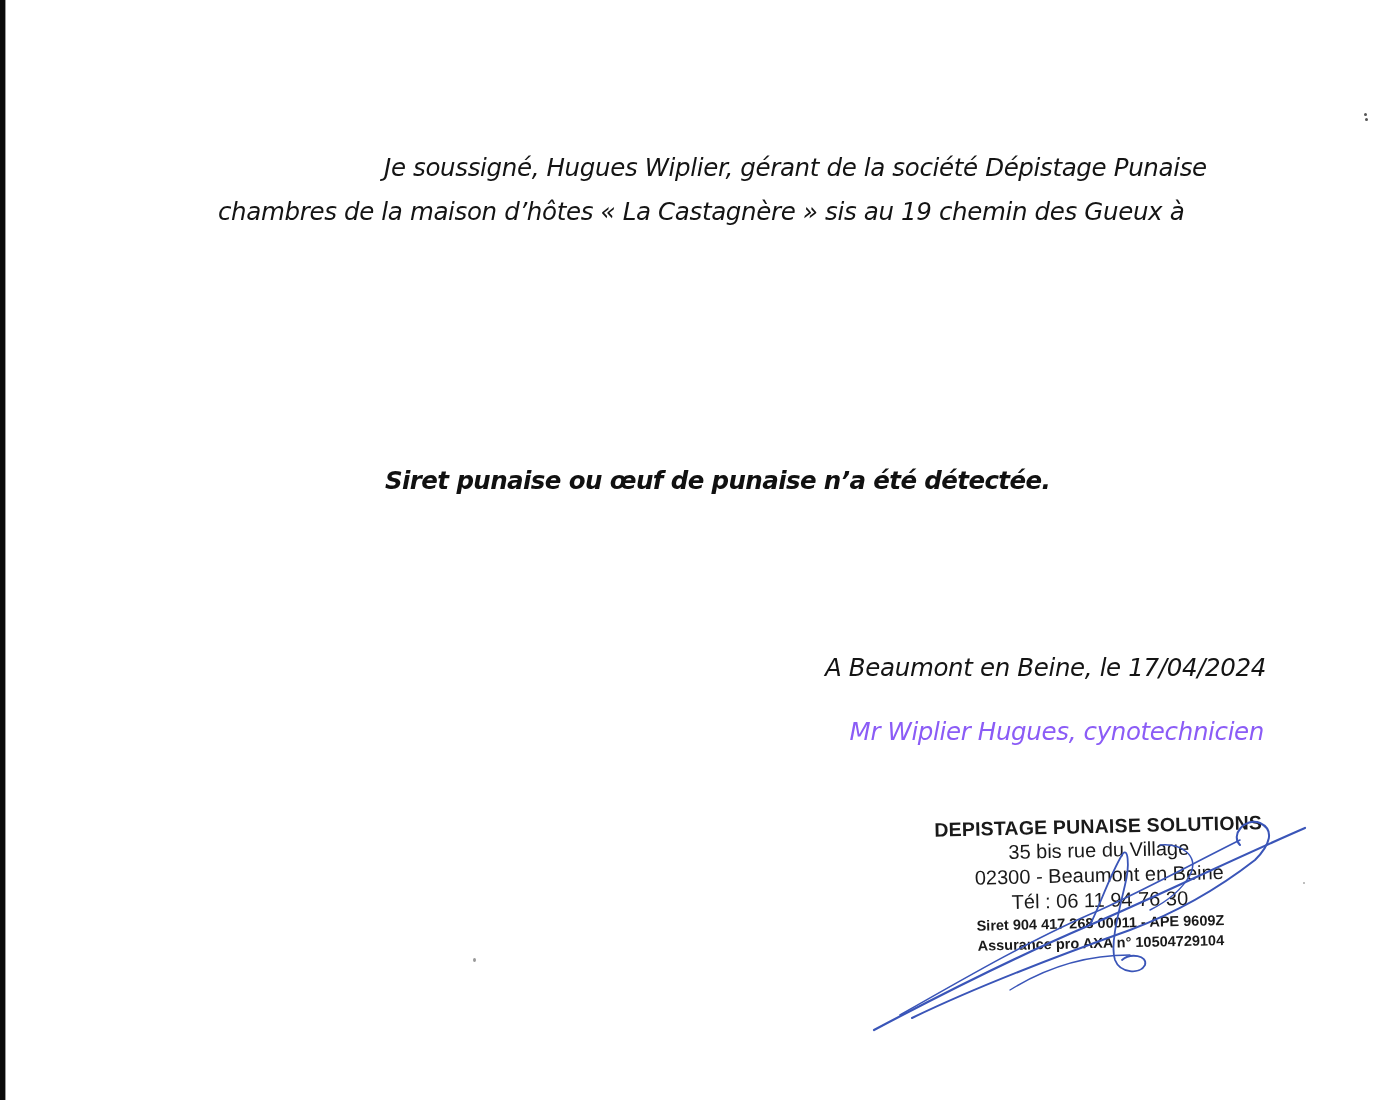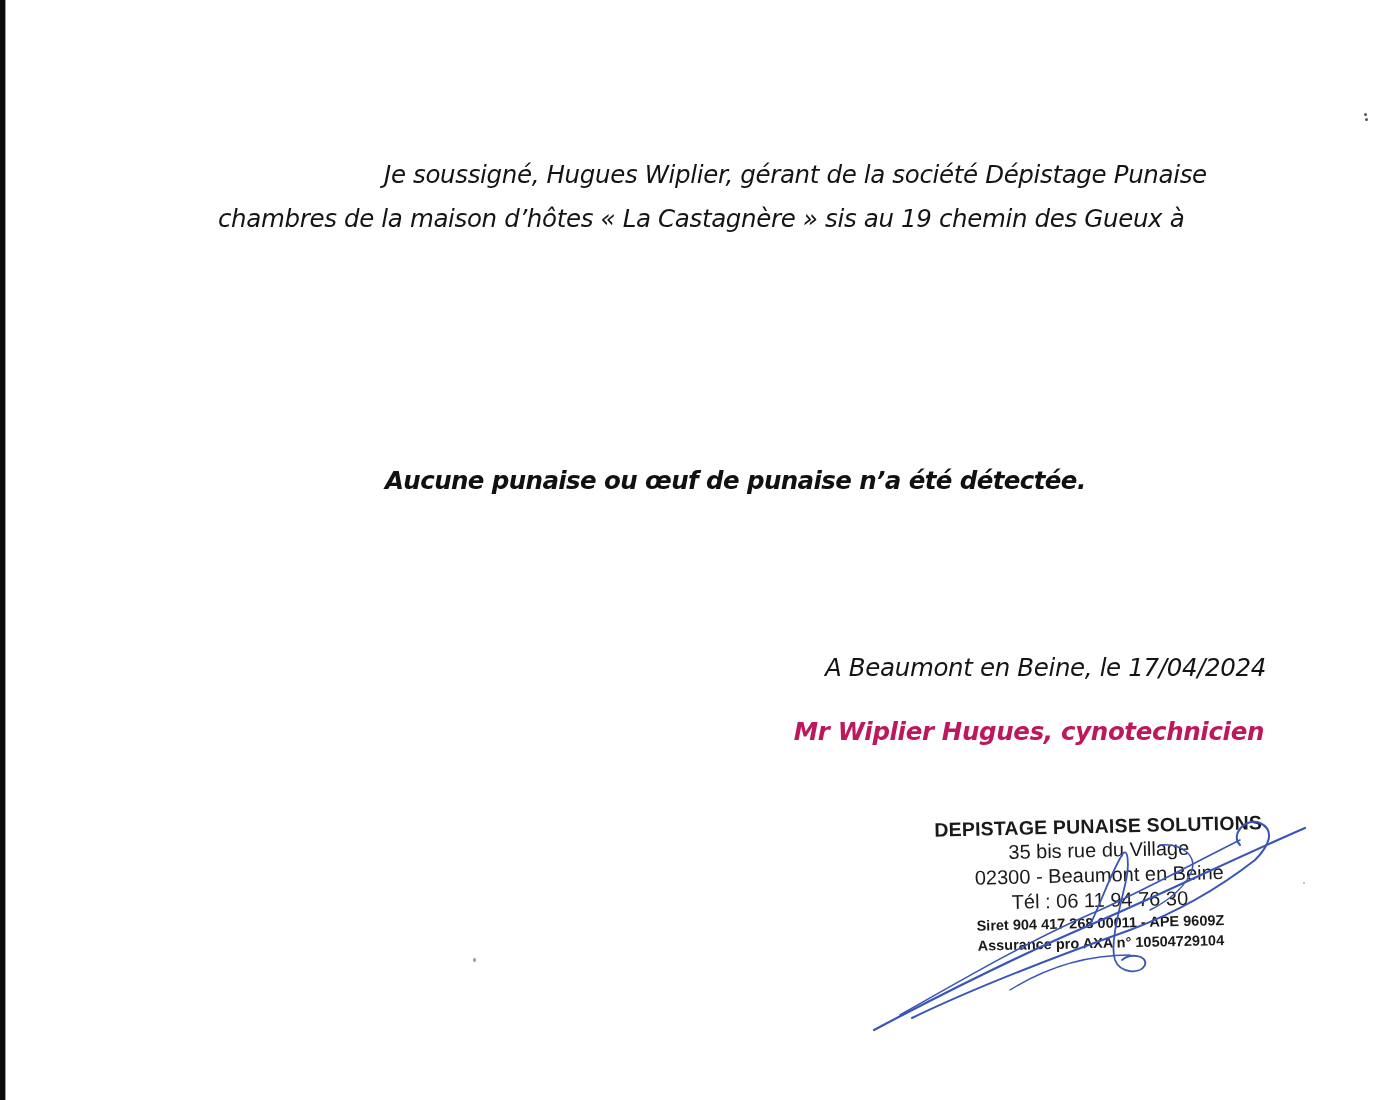--- a/index.html
+++ b/index.html
@@ -10,21 +10,21 @@
   }
   .scan-edge {
     position: absolute; left: 0; top: 0; width: 5px; height: 1100px;
     background: #0a0a0a;
   }
   .scan-edge-shadow {
     position: absolute; left: 5px; top: 0; width: 1px; height: 1100px;
     background: #9a9a9a;
   }
   .body-text {
-    position: absolute; left: 218px; top: 153px; width: 1125px;
+    position: absolute; left: 218px; top: 146px; width: 1125px;
     font-family: "DejaVu Sans", sans-serif; font-style: italic;
     font-size: 24.5px; line-height: 44px; color: #141414;
     letter-spacing: -0.35px;
   }
   .line { display: block; white-space: nowrap; }
   .indent { padding-left: 166px; }
   .statement {
     position: absolute; left: 385px; top: 461px;
     font-family: "DejaVu Sans", sans-serif; font-style: italic; font-weight: bold;
     font-size: 24.5px; line-height: 40px; color: #111;
@@ -33,23 +33,22 @@
   .place-date {
     position: absolute; right: 134px; top: 648px;
     font-family: "DejaVu Sans", sans-serif; font-style: italic;
     font-size: 24.5px; line-height: 40px; color: #141414; white-space: nowrap;
     letter-spacing: -0.35px;
     text-align: center;
   }
   .signer {
     position: absolute; right: 136px; top: 712px;
     font-family: "DejaVu Sans", sans-serif; font-style: italic;
-    font-size: 24.5px; line-height: 40px; color: #be185d; white-space: nowrap;
+    font-size: 24.5px; line-height: 40px; color: #8b5cf6; white-space: nowrap;
     letter-spacing: -0.35px;
-    font-weight: bold;
   }
   .stamp {
     position: absolute; left: 918px; top: 818px; width: 360px;
     text-align: center; color: #1a1a1a;
     font-family: "Liberation Sans", sans-serif;
     transform: rotate(-1.3deg); transform-origin: left top;
   }
   .stamp .company { font-weight: bold; font-size: 19.5px; line-height: 24px; letter-spacing: 0.2px; }
   .stamp .addr { font-size: 20px; line-height: 25px; }
   .stamp .small { font-size: 14.5px; line-height: 20px; font-weight: bold; }
@@ -68,21 +67,21 @@
 <div class="speck" style="left:1364px;top:113px;width:3px;height:3px;"></div>
 <div class="speck" style="left:1365px;top:118px;width:3px;height:3px;"></div>
 <div class="speck" style="left:473px;top:958px;width:3px;height:4px;background:#999;"></div>
 <div class="speck" style="left:1303px;top:882px;width:2px;height:2px;background:#aaa;"></div>
 
 <div class="body-text">
   <span class="line indent">Je soussigné, Hugues Wiplier, gérant de la société Dépistage Punaise</span>
   <span class="line">chambres de la maison d’hôtes « La Castagnère » sis au 19 chemin des Gueux à</span>
 </div>
 
-<div class="statement">Aucune punaise ou œuf de punaise n’a été détectée.</div>
+<div class="statement">Siret punaise ou œuf de punaise n’a été détectée.</div>
 
 <div class="place-date">A Beaumont en Beine, le 17/04/2024</div>
 <div class="signer">Mr Wiplier Hugues, cynotechnicien</div>
 
 <div class="stamp">
   <div class="company">DEPISTAGE PUNAISE SOLUTIONS</div>
   <div class="addr">35 bis rue du Village</div>
   <div class="addr">02300 - Beaumont en Beine</div>
   <div class="addr">Tél : 06 11 94 76 30</div>
   <div class="small">Siret 904 417 268 00011 - APE 9609Z</div>

